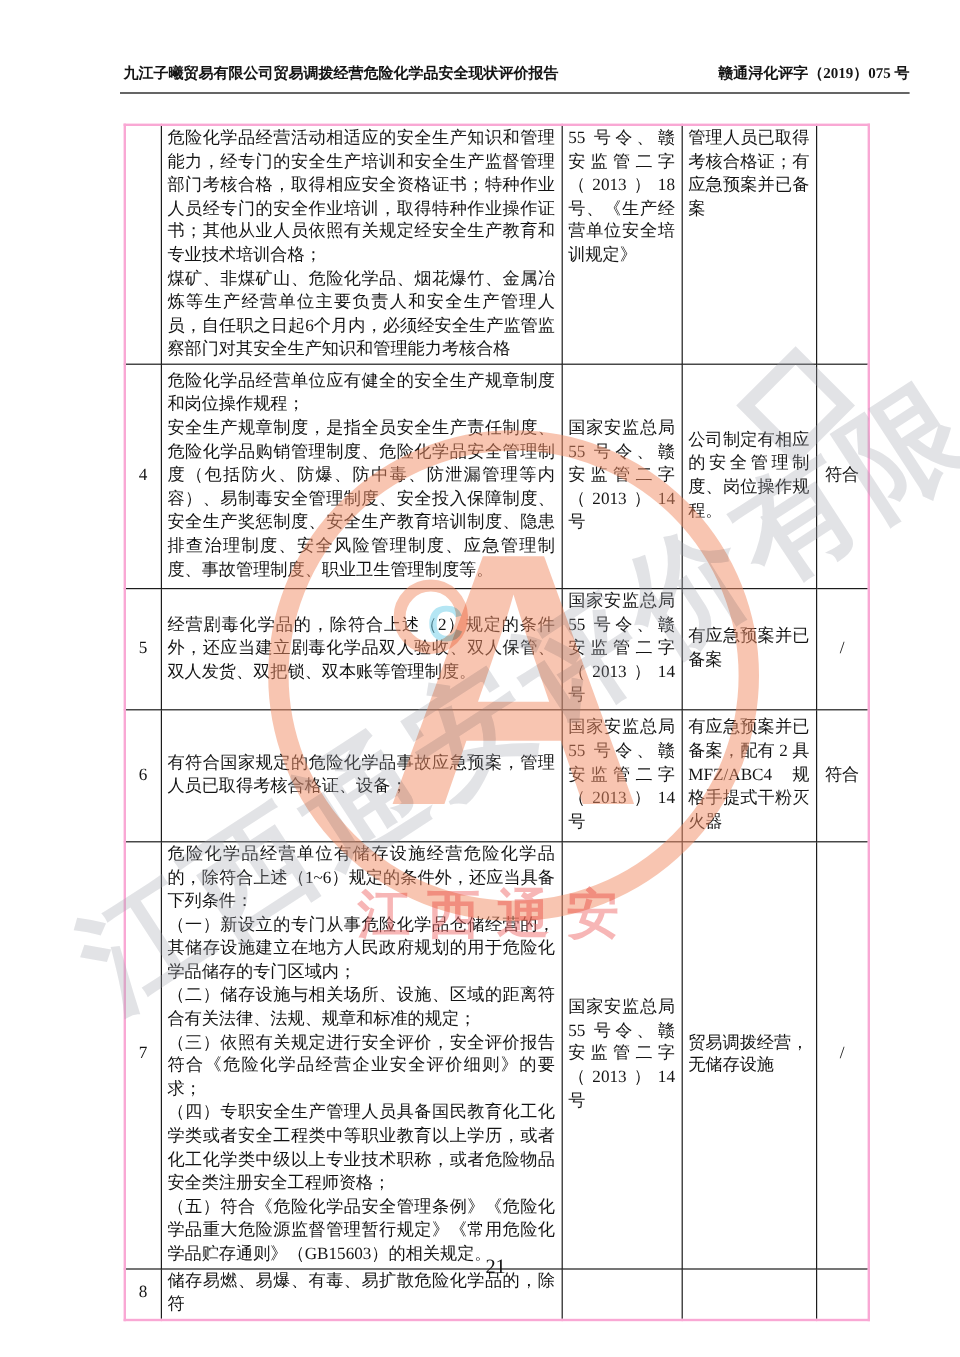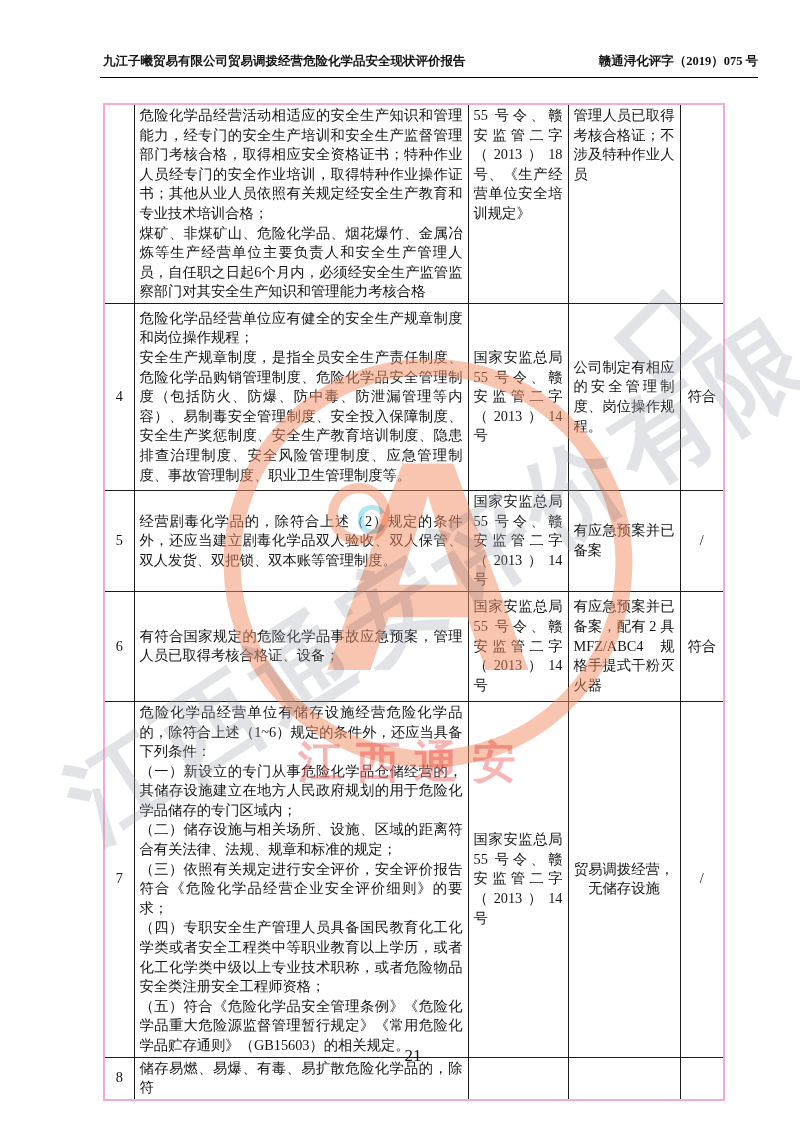--- a/index.html
+++ b/index.html
@@ -20,21 +20,21 @@
     font-size:14.3px;line-height:19.6px;
   }
   table.review td{border:1px solid #1c1c1c;padding:1px 5px;vertical-align:middle;overflow:hidden;}
   col.c-no{width:30px}col.c-content{width:334px}col.c-basis{width:100px}
   col.c-status{width:112px}col.c-concl{width:44px}
   tr.r0{height:197px}tr.r1{height:187px}tr.r2{height:78px}
   tr.r3{height:110px}tr.r4{height:338px}tr.r5{height:27px}
   td.no,td.concl{text-align:center;}
   td.content,td.basis,td.status{text-align:justify;text-justify:inter-ideograph;white-space:pre-line;}
   tr.r0 td{vertical-align:top;}
-  td.status.centered{text-align:center;white-space:normal;}
+  td.status.centered{text-align:left;white-space:normal;}
   
   .pageno{position:absolute;top:1046px;left:103px;width:620px;text-align:center;font-size:17px;}
   
   .wm{position:absolute;inset:0;pointer-events:none;z-index:5;}
   .wm *{mix-blend-mode:multiply;}
   .wm-ghost{
     position:absolute;left:42px;top:758px;width:1200px;
     transform:rotate(-33deg);transform-origin:0 0;
     font-size:100px;font-weight:bold;letter-spacing:8px;
     color:rgba(158,163,172,0.30);white-space:nowrap;
@@ -77,21 +77,21 @@
         <col class="c-basis">
         <col class="c-status">
         <col class="c-concl">
     </colgroup>
     <tbody>
       <tr class="r0">
         <td class="no"></td>
         <td class="content">危险化学品经营活动相适应的安全生产知识和管理能力，经专门的安全生产培训和安全生产监督管理部门考核合格，取得相应安全资格证书；特种作业人员经专门的安全作业培训，取得特种作业操作证书；其他从业人员依照有关规定经安全生产教育和专业技术培训合格；
 煤矿、非煤矿山、危险化学品、烟花爆竹、金属冶炼等生产经营单位主要负责人和安全生产管理人员，自任职之日起6个月内，必须经安全生产监管监察部门对其安全生产知识和管理能力考核合格</td>
         <td class="basis">55 号令、赣安监管二字（2013）18 号、《生产经营单位安全培训规定》</td>
-        <td class="status">管理人员已取得考核合格证；不涉及特种作业人员</td>
+        <td class="status">管理人员已取得考核合格证；有应急预案并已备案</td>
         <td class="concl"></td>
       </tr>
       <tr class="r1">
         <td class="no">4</td>
         <td class="content">危险化学品经营单位应有健全的安全生产规章制度和岗位操作规程；
 安全生产规章制度，是指全员安全生产责任制度、危险化学品购销管理制度、危险化学品安全管理制度（包括防火、防爆、防中毒、防泄漏管理等内容）、易制毒安全管理制度、安全投入保障制度、安全生产奖惩制度、安全生产教育培训制度、隐患排查治理制度、安全风险管理制度、应急管理制度、事故管理制度、职业卫生管理制度等。</td>
         <td class="basis">国家安监总局 55 号令、赣安监管二字（2013）14 号</td>
         <td class="status">公司制定有相应的安全管理制度、岗位操作规程。</td>
         <td class="concl">符合</td>
       </tr>

